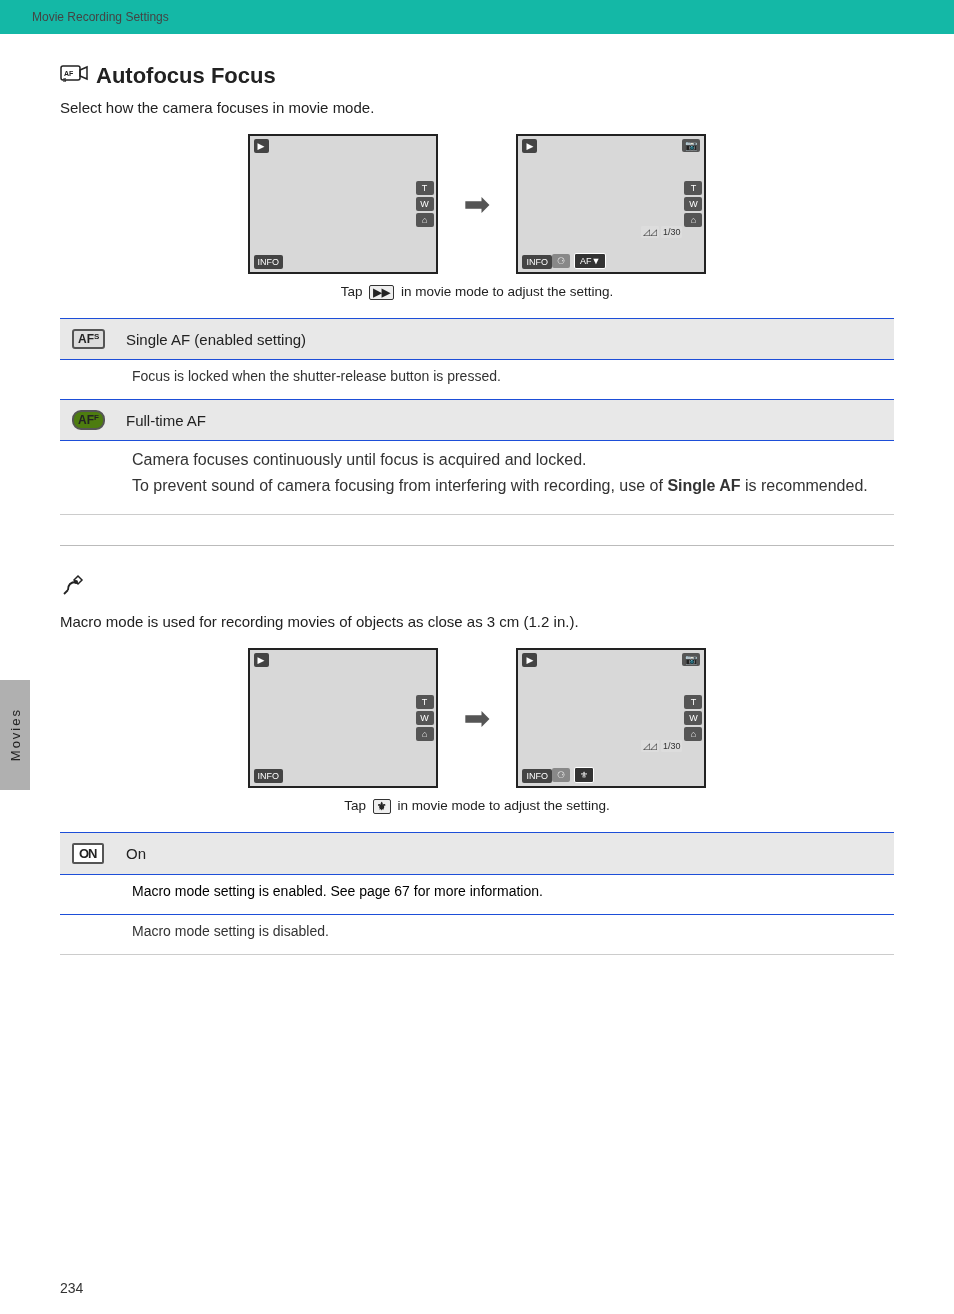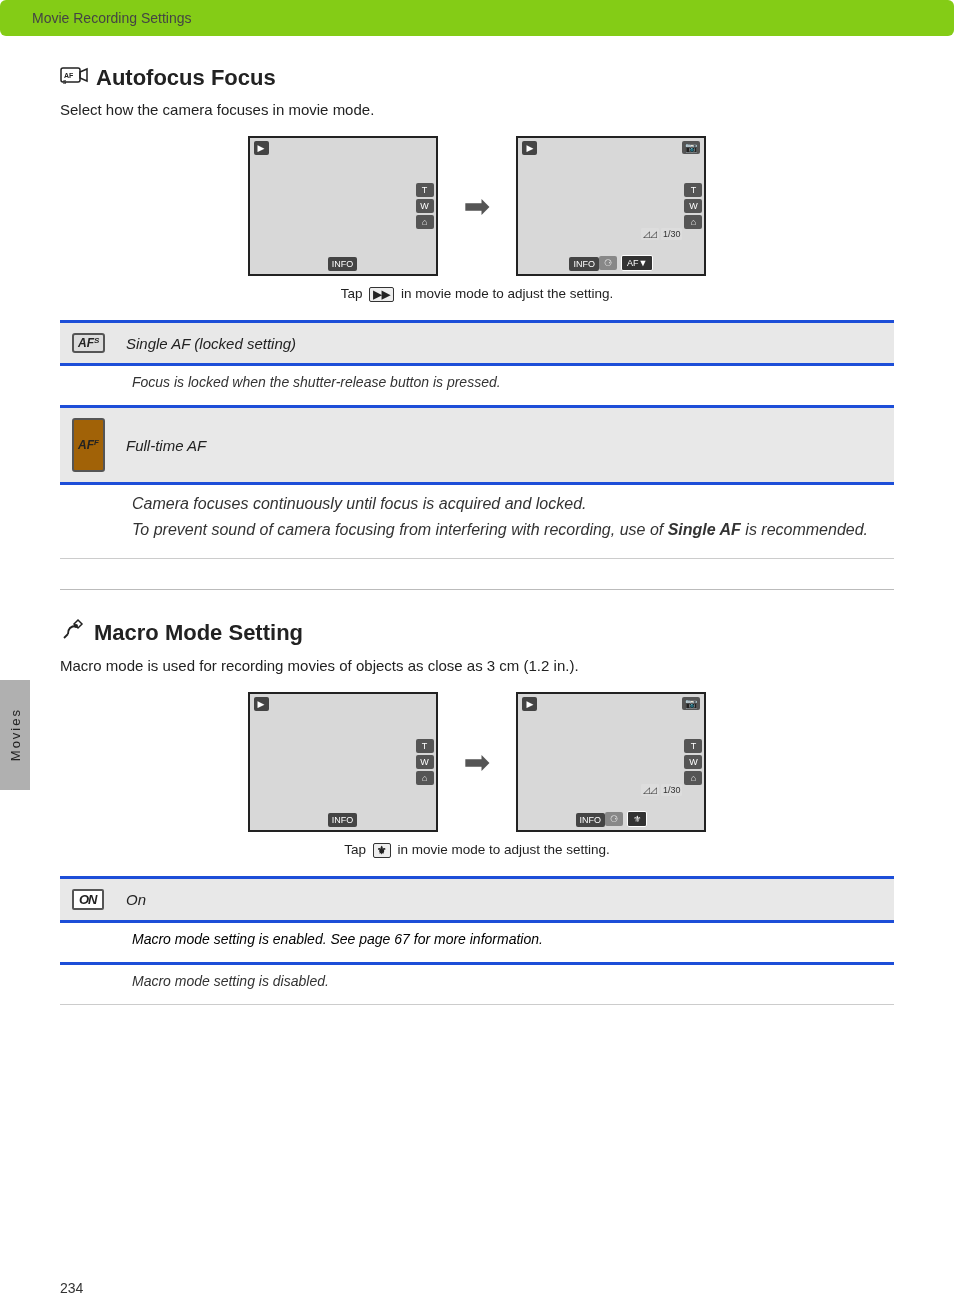--- a/index.html
+++ b/index.html
@@ -6,25 +6,24 @@
     body {
       width: 954px;
       min-height: 1314px;
       background: #fff;
       font-family: Arial, Helvetica, sans-serif;
       font-size: 15px;
       color: #222;
       position: relative;
     }
     .page-header {
-      background: #84cc16;
+      background: #14b8a6;
       padding: 10px 32px;
-      font-size: 14px;
+      font-size: 12px;
       color: #444;
-      border-radius: 6px;
     }
     .content {
       padding: 0 60px 40px 60px;
     }
     .section {
       margin-top: 28px;
     }
     .section-title {
       font-size: 22px;
       font-weight: bold;
@@ -72,21 +71,21 @@
       justify-content: space-between;
     }
     .cam-screen .top-bar {
       display: flex;
       justify-content: space-between;
       align-items: flex-start;
       padding: 3px 4px 0 4px;
     }
     .cam-screen .bottom-bar {
       display: flex;
-      justify-content: center;
+      justify-content: flex-start;
       align-items: flex-end;
       padding: 0 4px 3px 4px;
     }
     .cam-btn {
       background: #444;
       color: #fff;
       font-size: 9px;
       padding: 2px 4px;
       border-radius: 2px;
       display: inline-block;
@@ -138,22 +137,21 @@
       padding: 2px 5px;
       border-radius: 2px;
     }
     
     .setting-table {
       width: 100%;
       border-collapse: collapse;
       margin-bottom: 10px;
     }
     .setting-row {
-      border-top: 3px solid #1d4ed8;
-      font-style: italic;
+      border-top: 1px solid #1d4ed8;
     }
     .setting-row:last-child {
       border-bottom: 1px solid #ccc;
     }
     .setting-header-row {
       background: #e8e8e8;
     }
     .setting-icon-cell {
       width: 60px;
       padding: 10px 10px 10px 12px;
@@ -315,32 +313,32 @@
     </div>
 
     <table class="setting-table">
 
       <tbody>
           <tr class="setting-row setting-header-row">
         <td class="setting-icon-cell">
           <span class="af-icon" style="font-size:12px; border:2px solid #555; background:#ddd; border-radius:3px; padding:1px 4px;">AF<sup style="font-size:8px;">S</sup></span>
         </td>
         <td class="setting-label-cell">
-          <span>Single AF (locked setting)</span>
+          <span>Single AF (enabled setting)</span>
         </td>
       </tr>
       <tr class="setting-row">
         <td colspan="2" style="padding:6px 12px 12px 72px; font-size:14px; color:#333; line-height:1.5;">
           <span>Focus is locked when the shutter-release button is pressed.</span>
         </td>
       </tr>
 
       <tr class="setting-row setting-header-row">
         <td class="setting-icon-cell">
-          <span class="af-icon" style="font-size:12px; border:2px solid #555; background:#a16207; border-radius:3px; padding:18px 4px;">AF<sup style="font-size:8px;">F</sup></span>
+          <span class="af-icon" style="font-size:12px; border:2px solid #555; background:#4d7c0f; border-radius:9px; padding:1px 4px;">AF<sup style="font-size:8px;">F</sup></span>
         </td>
         <td class="setting-label-cell">
           <span>Full-time AF</span>
         </td>
       </tr>
       <tr class="setting-row">
         <td colspan="2" style="padding:6px 12px 16px 72px; font-size:16px; color:#333; line-height:1.6;">
           Camera focuses continuously until focus is acquired and locked.<br>
           To prevent sound of camera focusing from interfering with recording, use of <b>Single AF</b> is recommended.
         </td>
@@ -354,21 +352,20 @@
   <div class="section">
     <div class="section-title">
       <span class="section-icon">
         <svg width="26" height="24" viewBox="0 0 26 24">
           <path d="M8 16 Q8 8 16 8" stroke="#222" stroke-width="1.8" fill="none"></path>
           <circle cx="16" cy="8" r="2" fill="#222"></circle>
           <path d="M4 20 L8 16" stroke="#222" stroke-width="1.8"></path>
           <path d="M14 6 L18 2 L22 6 L18 10 Z" stroke="#222" stroke-width="1.5" fill="none"></path>
         </svg>
       </span>
-      <span>Macro Mode Setting</span>
     </div>
     <div class="section-subtitle">Macro mode is used for recording movies of objects as close as 3 cm (1.2 in.).</div>
 
     <div class="diagram-row">
 
       <div class="cam-screen">
         <div class="top-bar">
           <span class="cam-btn">▶</span>
         </div>
         <div class="cam-right-bar">

